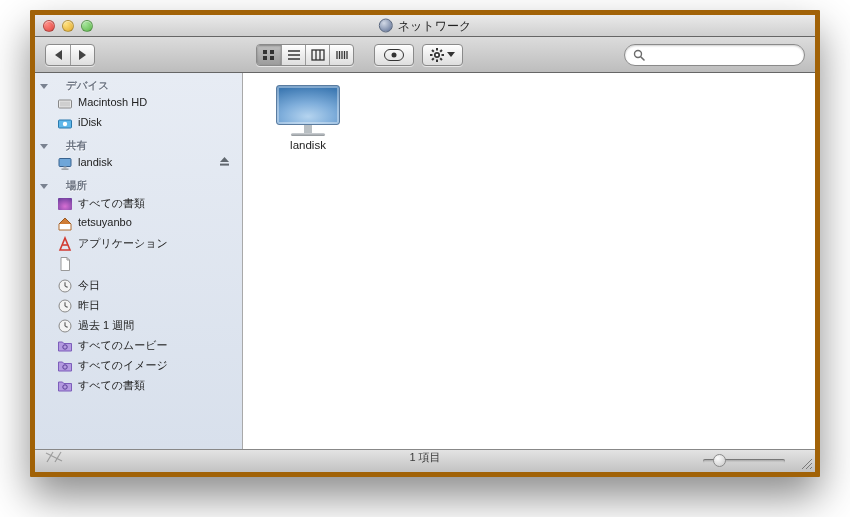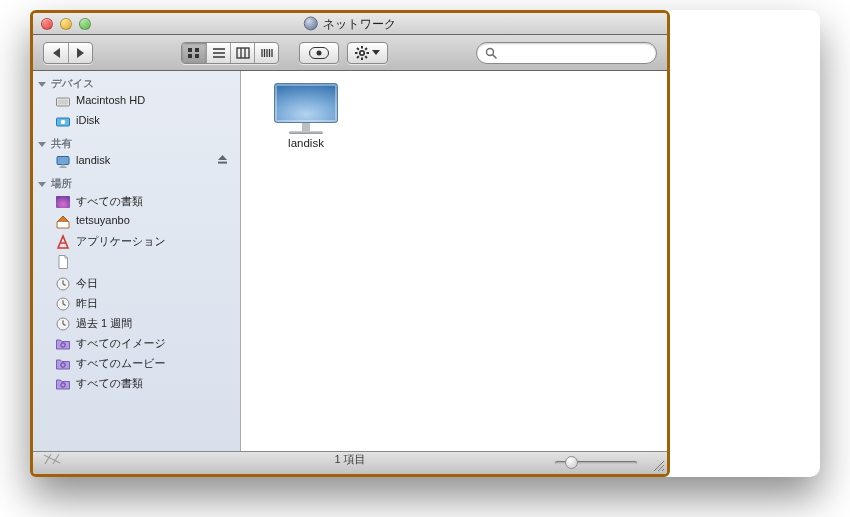--- a/index.html
+++ b/index.html
@@ -1,18 +1,18 @@
 <!DOCTYPE html>
 <html><head>
 <meta charset="utf-8">
 <style>
   html,body{margin:0;padding:0;height:100%;font-family:"Lucida Grande","Hiragino Kaku Gothic Pro",sans-serif;font-size:11px;color:#222;user-select:none;-webkit-font-smoothing:antialiased;background:transparent}
   .stage{width:850px;height:517px;position:relative}
   .shadow{position:absolute;left:30px;top:10px;width:790px;height:467px;border-radius:10px;box-shadow:0 20px 40px rgba(0,0,0,.45)}
-  .window{position:absolute;left:30px;top:10px;width:640px;height:467px;border:3px solid #a16207;border-radius:6px;overflow:hidden;background:#fff;box-sizing:border-box;display:flex;flex-direction:column}
+  .window{position:absolute;left:30px;top:10px;width:790px;height:467px;border:5px solid #a16207;border-radius:1px;overflow:hidden;background:#fff;box-sizing:border-box;display:flex;flex-direction:column}
   .titlebar{height:21px;background:linear-gradient(#eaeaea,#cfcfcf);border-bottom:1px solid #666;display:flex;align-items:center;position:relative}
   .traffic{display:flex;gap:7px;margin-left:8px}
   .tl{width:12px;height:12px;border-radius:50%;border:1px solid rgba(0,0,0,.25);box-sizing:border-box;box-shadow:inset 0 1px 1px rgba(255,255,255,.5)}
   .tl.r{background:radial-gradient(circle at 30% 30%,#ff8b84,#e0443e)}
   .tl.y{background:radial-gradient(circle at 30% 30%,#ffe27f,#e1a92c)}
   .tl.g{background:radial-gradient(circle at 30% 30%,#a6e59c,#5cb748)}
   .title-center{position:absolute;left:50%;top:50%;transform:translate(-50%,-50%);display:flex;align-items:center;gap:5px;font-size:12px;color:#222}
   .title-center .globe{width:14px;height:14px;border-radius:50%;background:radial-gradient(circle at 35% 30%,#d2d9e6,#7d8caa 70%,#4b5c7d);border:1px solid #5a6880;box-sizing:border-box}
   .toolbar{height:35px;background:linear-gradient(#dcdcdc,#bdbdbd);border-bottom:1px solid #666;display:flex;align-items:center;padding:0 10px;gap:20px}
   .seg{display:flex;border:1px solid #8a8a8a;border-radius:4px;background:linear-gradient(#fefefe,#dedede);box-shadow:0 1px 0 rgba(255,255,255,.6),inset 0 1px 0 rgba(255,255,255,.8);overflow:hidden}
@@ -29,21 +29,21 @@
   .eye::after{content:"";position:absolute;left:50%;top:50%;width:5px;height:5px;border-radius:50%;background:#333;transform:translate(-50%,-50%)}
   .gearbtn{padding:0 7px;display:flex;align-items:center;gap:3px}
   .gearbtn svg{display:block}
   .gearbtn .dd{width:0;height:0;border-left:4px solid transparent;border-right:4px solid transparent;border-top:5px solid #333}
   .search{flex:1;max-width:200px;margin-left:auto;display:flex;align-items:center;height:20px;border:1px solid #8a8a8a;border-radius:11px;background:#fff;padding:0 8px;gap:5px;box-shadow:inset 0 1px 2px rgba(0,0,0,.2)}
   .search svg{flex:none}
   .search input{flex:1;border:none;outline:none;font-size:11px;background:transparent;min-width:0}
   .body{flex:1;display:flex;overflow:hidden}
   .sidebar{width:207px;background:linear-gradient(#e7ecf4,#d8e0ec);border-right:1px solid #a9a9a9;overflow:auto;padding:4px 0}
   .group{margin-bottom:2px}
-  .ghdr{display:flex;align-items:center;gap:5px;padding:2px 4px 2px 5px;color:#6c7482;font-size:10.5px;font-weight:bold;text-shadow:0 1px 0 rgba(255,255,255,.8)}
+  .ghdr{display:flex;align-items:center;gap:18px;padding:2px 4px 2px 5px;color:#6c7482;font-size:10.5px;font-weight:bold;text-shadow:0 1px 0 rgba(255,255,255,.8)}
   .ghdr .disc{width:0;height:0;border-left:4px solid transparent;border-right:4px solid transparent;border-top:5px solid #7a8290}
   .item{display:flex;align-items:flex-start;gap:5px;padding:1px 6px 1px 22px;height:18px}
   .item .lbl{flex:1;overflow:hidden;text-overflow:ellipsis;white-space:nowrap}
   .item .eject{margin-right:6px}
   .sicon{width:16px;height:16px;flex:none;display:flex;align-items:center;justify-content:center}
   .sicon svg{display:block}
   .content{flex:1;background:#fff;overflow:auto;position:relative}
   .big-icon{position:absolute;left:25px;top:12px;width:80px;text-align:center}
   .big-icon .label{margin-top:4px;font-size:11.5px}
   .monitor{width:64px;height:50px;margin:0 auto;position:relative}
@@ -293,30 +293,30 @@
               </span>
             <span class="lbl">過去 1 週間</span>
           </div>
           <div class="item">
             <span class="sicon">
                 <svg width="16" height="16" viewBox="0 0 16 16">
                   <path d="M1.5 4 h4 l1.3 1.5 H14.5 V13 H1.5 Z" fill="#b49ae0" stroke="#7c5dbb"></path>
                   <circle cx="8" cy="9" r="2.2" fill="none" stroke="#5a3f95" stroke-width="1"></circle>
                 </svg>
               </span>
-            <span class="lbl">すべてのイメージ</span>
+            <span class="lbl">すべてのムービー</span>
           </div>
           <div class="item">
             <span class="sicon">
                 <svg width="16" height="16" viewBox="0 0 16 16">
                   <path d="M1.5 4 h4 l1.3 1.5 H14.5 V13 H1.5 Z" fill="#b49ae0" stroke="#7c5dbb"></path>
                   <circle cx="8" cy="9" r="2.2" fill="none" stroke="#5a3f95" stroke-width="1"></circle>
                 </svg>
               </span>
-            <span class="lbl">すべてのムービー</span>
+            <span class="lbl">すべてのイメージ</span>
           </div>
           <div class="item">
             <span class="sicon">
                 <svg width="16" height="16" viewBox="0 0 16 16">
                   <path d="M1.5 4 h4 l1.3 1.5 H14.5 V13 H1.5 Z" fill="#b49ae0" stroke="#7c5dbb"></path>
                   <circle cx="8" cy="9" r="2.2" fill="none" stroke="#5a3f95" stroke-width="1"></circle>
                 </svg>
               </span>
             <span class="lbl">すべての書類</span>
           </div>

